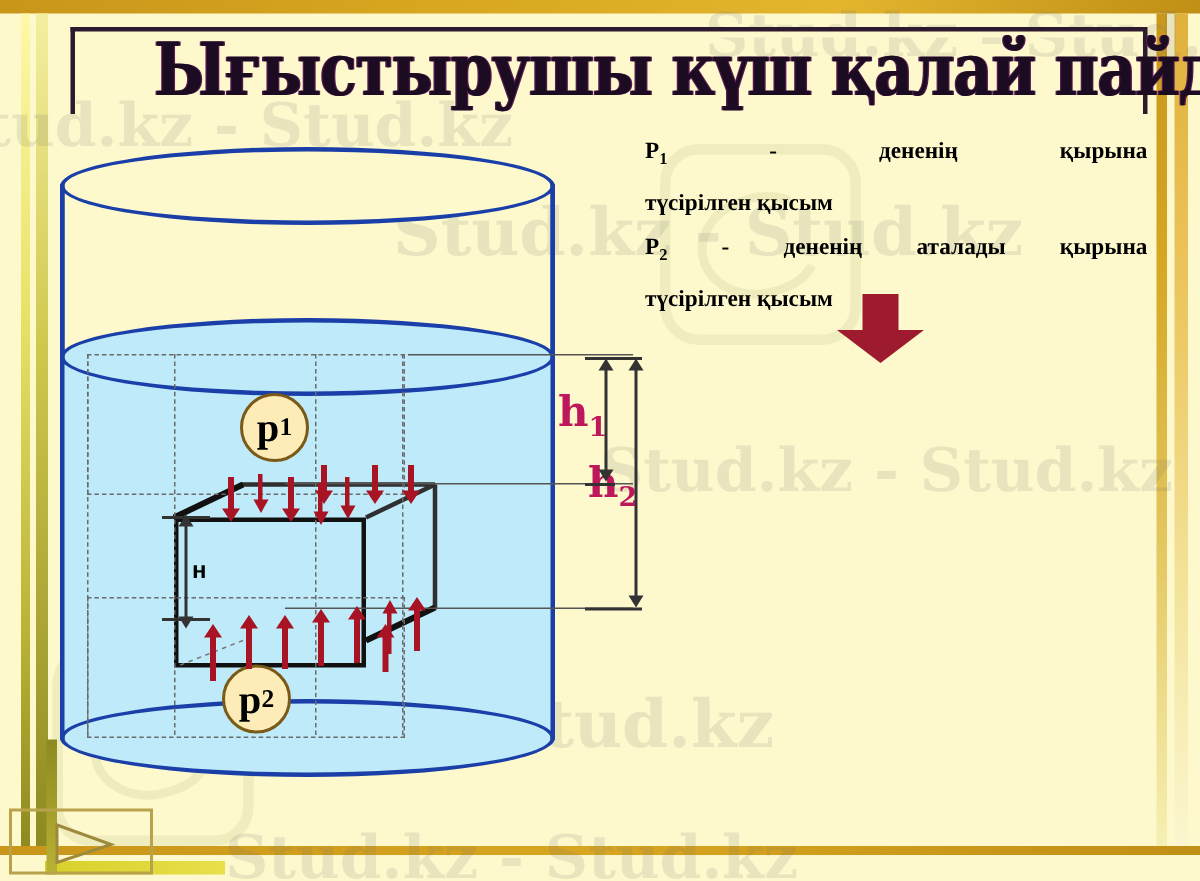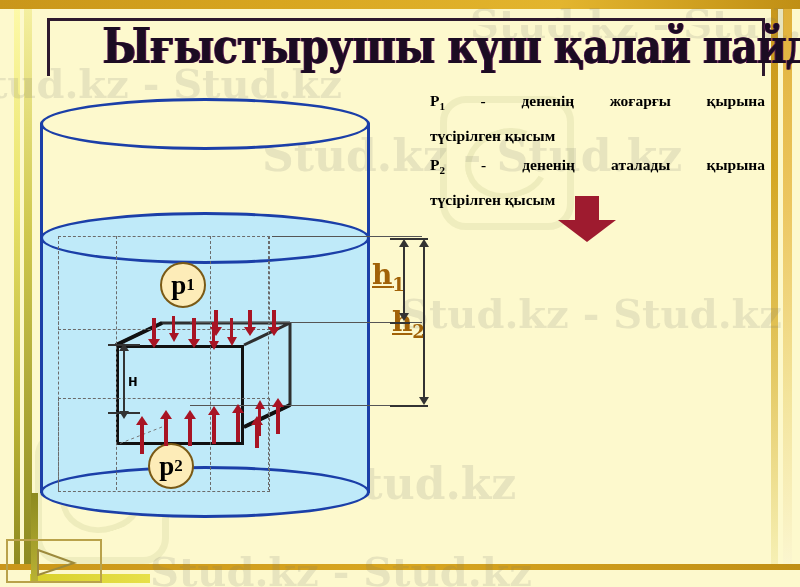--- a/index.html
+++ b/index.html
@@ -101,21 +101,21 @@
     font-size:16px;color:#000;}
 
   
   .dim{position:absolute;width:2px;background:#333;}
   .dim::before{content:"";position:absolute;left:-4px;top:-7px;width:0;height:0;
     border-left:5px solid transparent;border-right:5px solid transparent;border-bottom:8px solid #333;}
   .dim::after{content:"";position:absolute;left:-4px;bottom:-7px;width:0;height:0;
     border-left:5px solid transparent;border-right:5px solid transparent;border-top:8px solid #333;}
   .lead{position:absolute;height:2px;background:#333;}
   .hdim{position:absolute;font-family:"DejaVu Serif", serif;font-weight:bold;
-    font-size:28px;color:#a16207;text-decoration:underline;}
+    font-size:28px;color:#be185d;}
   .hdim sub{font-size:18px;}
 
   
   .ptext{position:absolute;left:430px;top:86px;width:335px;
     font-family:"Liberation Serif", serif;font-weight:bold;font-size:15.5px;
     line-height:29px;color:#000;}
   .ptext .row{display:flex;justify-content:space-between;}
   .ptext .row span{white-space:nowrap;}
   .ptext sub{font-size:11px;}
 
@@ -248,21 +248,20 @@
   </div>
   <div class="hdim" style="left:392px;top:305px;">
     <span>h</span><sub>2</sub>
   </div>
 
   <div class="ptext">
     <div class="row">
       <span><b>P</b><sub>1</sub></span>
       <span>-</span>
       <span>дененің</span>
-      <span>жоғарғы</span>
       <span>қырына</span>
     </div>
     <div>түсірілген қысым</div>
     <div class="row">
       <span><b>P</b><sub>2</sub></span>
       <span>-</span>
       <span>дененің</span>
       <span>аталады</span>
       <span>қырына</span>
     </div>

